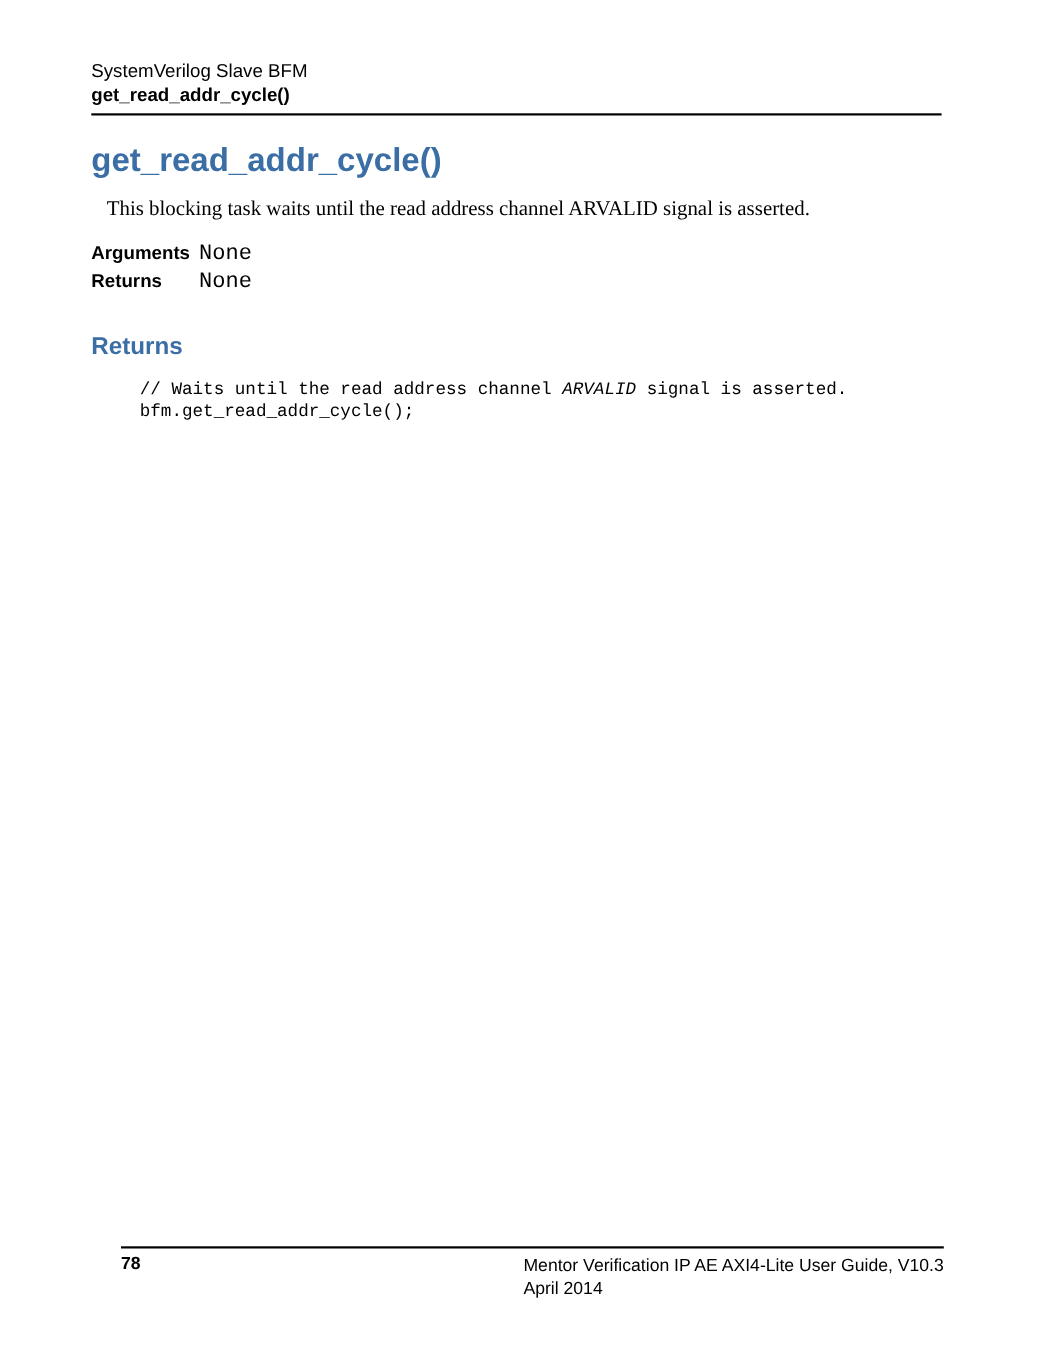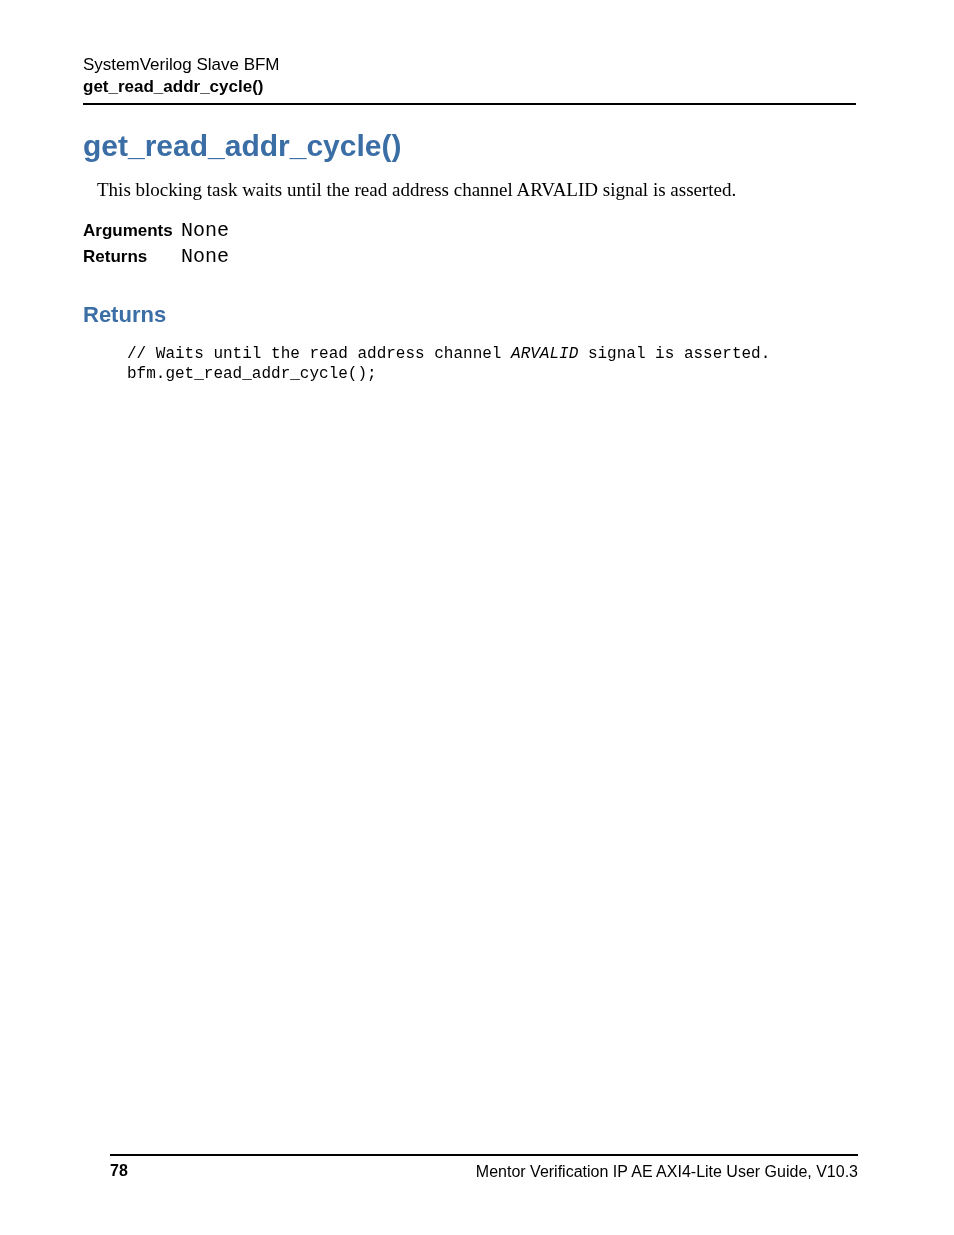--- a/index.html
+++ b/index.html
@@ -128,14 +128,15 @@
 
   <div class="code-block"><span>// Waits until the read address channel </span><span class="code-italic">ARVALID</span><span> signal is asserted.</span>
 <span>bfm.get_read_addr_cycle();</span></div>
 
 </div>
 
 <div class="footer">
   <div class="footer-left">78</div>
   <div class="footer-right">
     <div>Mentor Verification IP AE AXI4-Lite User Guide, V10.3</div>
+    <div>April 2014</div>
   </div>
 </div>
 
 </body></html>

